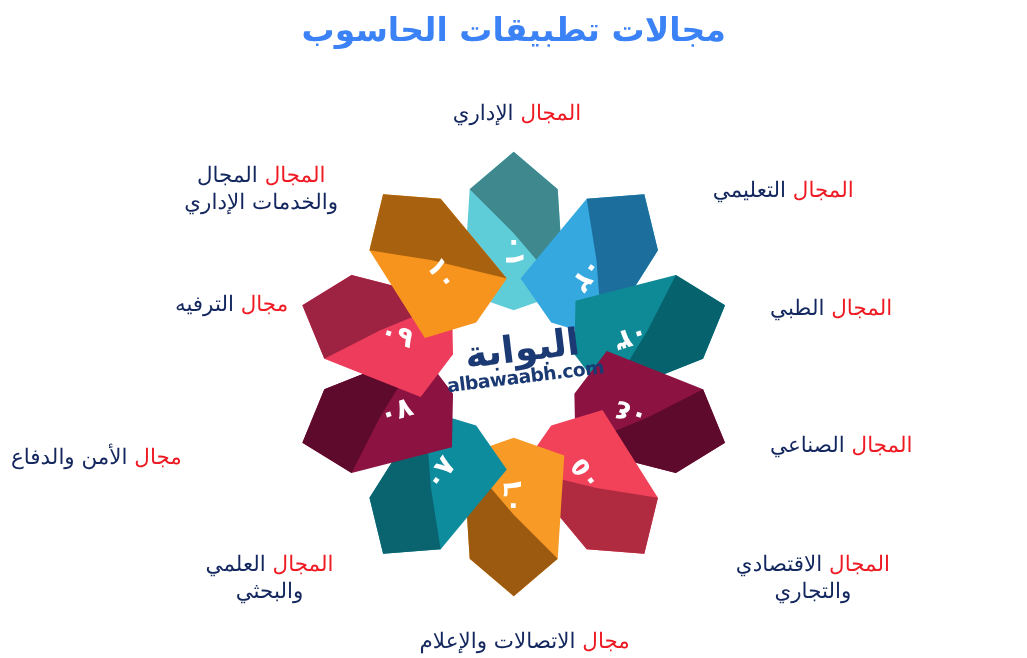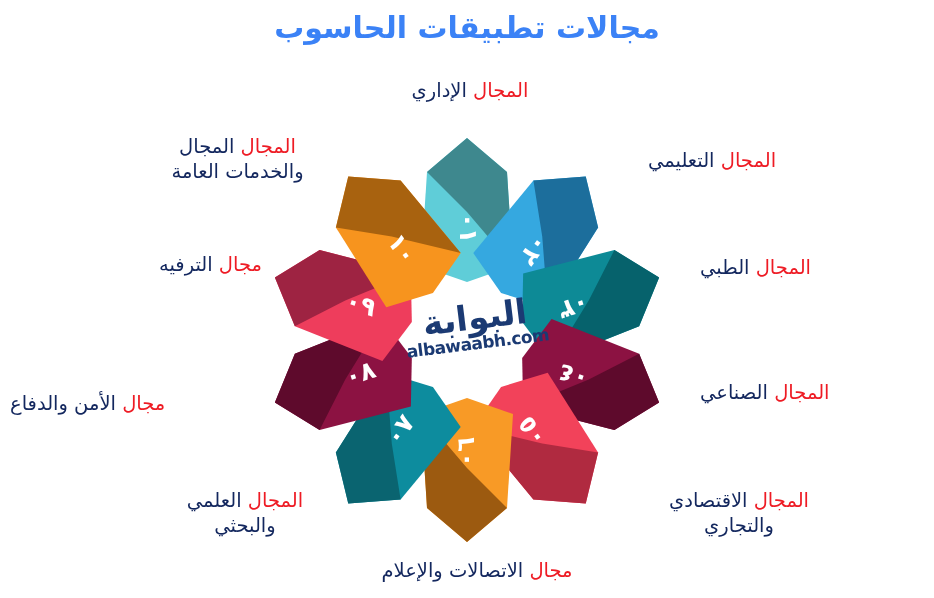--- a/index.html
+++ b/index.html
@@ -59,20 +59,21 @@
   }
 
   
   .lbl{
     position:absolute;
     direction:rtl;
     font-size:19.5px;
     line-height:25px;
     font-weight:normal;
     white-space:nowrap;
+    margin-top:12px;
   }
   .lbl .r{color:#ee1b24;}
   .lbl .b{color:#13275e;}
   .lbl.c{text-align:center;}
   .lbl.l{text-align:left;}
   .lbl.rt{text-align:left;}
 </style>
 </head>
 <body>
 
@@ -201,16 +202,16 @@
       <span class="r">مجال</span>
       <span class="b">الترفيه</span>
     </div>
   </div>
 
   <div class="lbl c" style="left:130px;top:134px;width:215px;">
     <div>
       <span class="r">المجال</span>
       <span class="b">المجال</span>
     </div>
-    <div class="b">والخدمات العامة</div>
+    <div class="b">والخدمات الإداري</div>
   </div>
 
 </div>
 
 </body></html>

